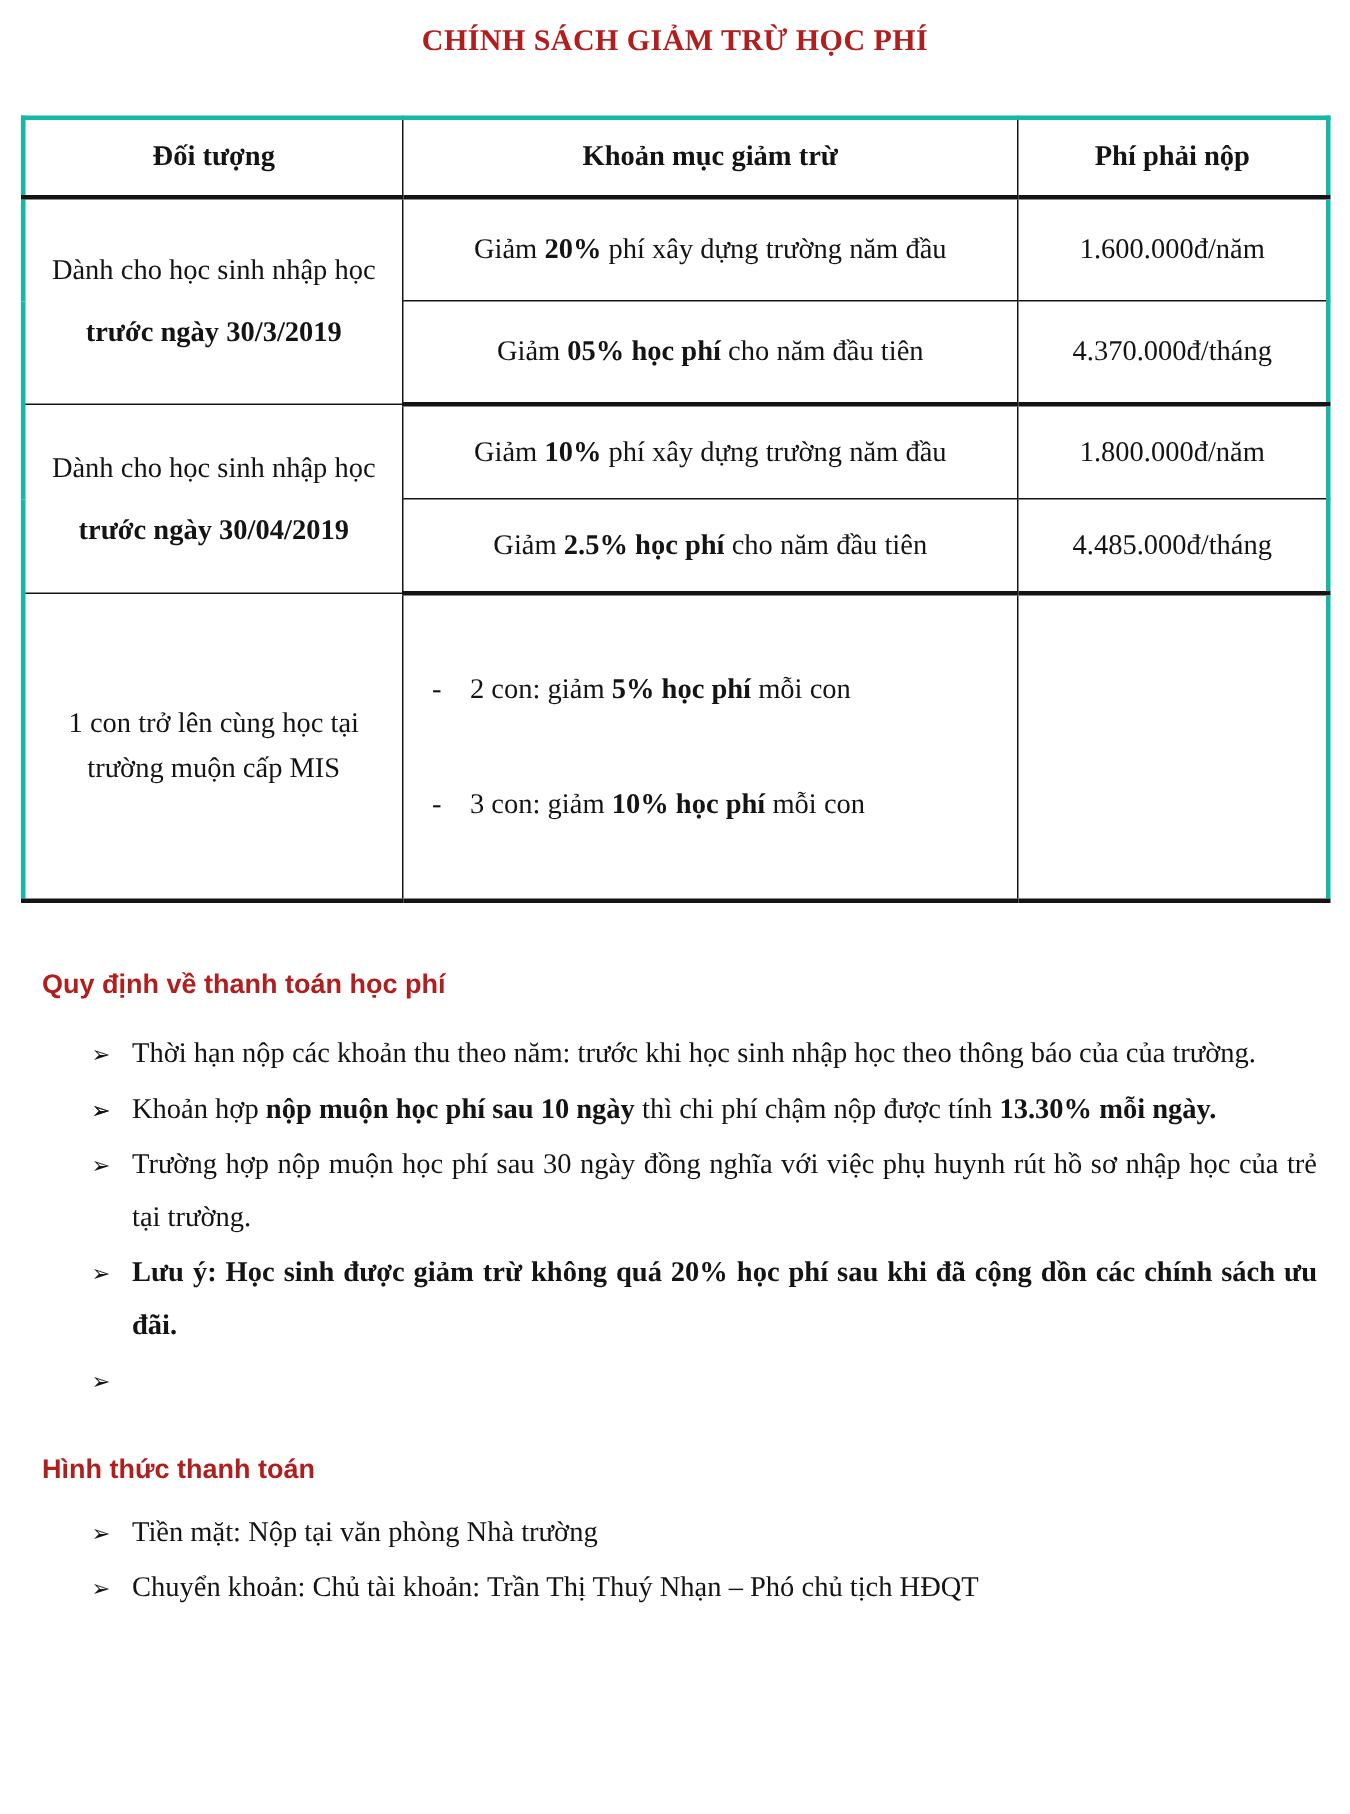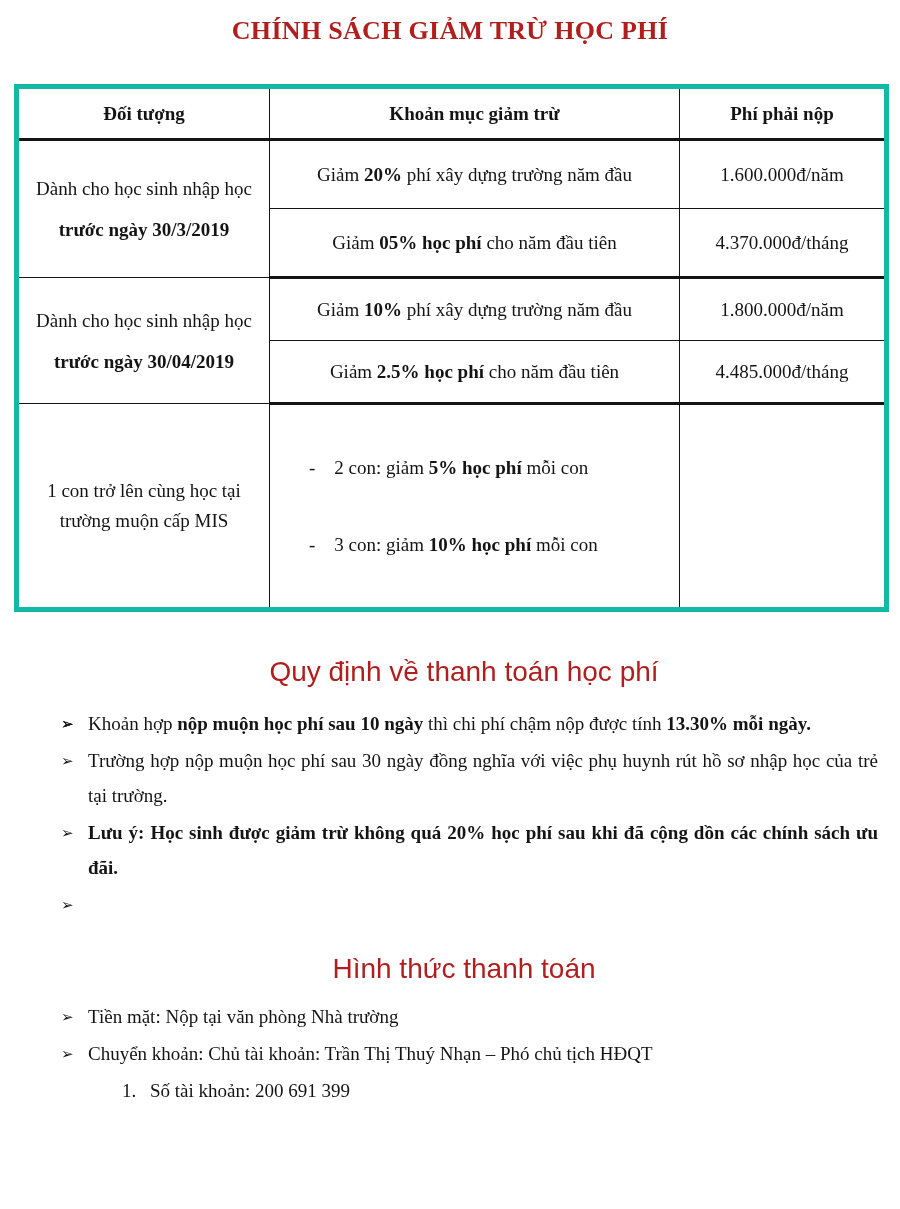--- a/index.html
+++ b/index.html
@@ -10,67 +10,66 @@
     color:#141414;
     font-family:"Liberation Serif","DejaVu Serif",serif;
     overflow:hidden;
     --accent:#B01E1E;
   }
   .page { width:900px; height:1209px; position:relative; }
 
   .doc-title {
     padding-top:16px;
     text-align:center;
-    font-size:26px;
+    font-size:20px;
     font-weight:bold;
     color:var(--accent);
     letter-spacing:0.3px;
   }
 
   table.policy {
     border-collapse:collapse;
     table-layout:fixed;
     margin:38px 0 0 14px;
     width:870px;
-    border:5px solid #14b8a6;
+    border:3px solid #14b8a6;
   }
   table.policy th, table.policy td {
     border:1px solid #141414;
     vertical-align:middle;
     text-align:center;
     font-size:19px;
     padding:2px 4px;
   }
   table.policy th {
     font-weight:bold;
     border-bottom:3px solid #141414;
     height:53px;
   }
   tr.group-end > td { border-bottom:3px solid #141414; }
   td.subject-cell { }
   .subject-line { line-height:41px; }
   .subject-line.tight { line-height:30px; }
   td.fee-cell { text-align:right; padding-right:13px; }
   td.item-cell { }
   td.item-cell.list {
-    text-align:left; padding-left:39px; white-space:pre-wrap;
+    text-align:left; padding-left:19px; white-space:pre-wrap;
   }
   td.item-cell.list .line { line-height:33px; white-space:pre-wrap; }
   tr.sub-row-a > td { height:69px; }
   tr.sub-row-b > td { height:69px; }
   tr.sub-row-c > td { height:63px; }
   tr.sub-row-d > td { height:63px; }
   tr.group3-row > td { height:71px; }
 
   .section-heading {
     font-family:"Liberation Sans","DejaVu Sans",sans-serif;
-    font-weight:normal;
-    font-size:28px;
+    font-weight:bold;
+    font-size:18px;
     color:var(--accent);
-    text-align:center;
   }
   .section-heading.first { margin:44px 0 18px 28px; }
   .section-heading.second { margin:68px 0 14px 28px; }
 
   .bullet {
     position:relative;
     margin:0 22px 2px 88px;
     font-size:19px;
     line-height:35px;
   }
@@ -148,20 +147,21 @@
         <td class="fee-cell"></td>
       </tr>
     </tbody>
   </table>
 
   <div>
     <div class="section-heading first">Quy định về thanh toán học phí</div>
 
     <div class="bullet justify">
       <span class="marker">➢</span>
+      <span><span>Thời hạn nộp các khoản thu theo năm: trước khi học sinh nhập học theo thông báo của của trường.</span></span>
     </div>
     <div class="bullet justify">
       <span class="marker">➢</span>
     </div>
     <div class="bullet justify">
       <span class="marker">➢</span>
       <span><span>Khoản hợp </span><b>nộp muộn học phí sau 10 ngày</b><span> thì chi phí chậm nộp được tính </span><b>13.30% mỗi ngày.</b></span>
     </div>
     <div class="bullet justify">
       <span class="marker">➢</span>
@@ -181,19 +181,16 @@
 
     <div class="bullet">
       <span class="marker">➢</span>
       <span><span>Tiền mặt: Nộp tại văn phòng Nhà trường</span></span>
     </div>
     <div class="bullet">
       <span class="marker">➢</span>
       <span><span>Chuyển khoản: Chủ tài khoản: Trần Thị Thuý Nhạn – Phó chủ tịch HĐQT</span></span>
     </div>
 
-    <div class="account-row">
-      <span class="num">1.</span><span>Số tài khoản: 200 691 399</span>
-    </div>
 
   </div>
 
 </div>
 
 </body></html>

